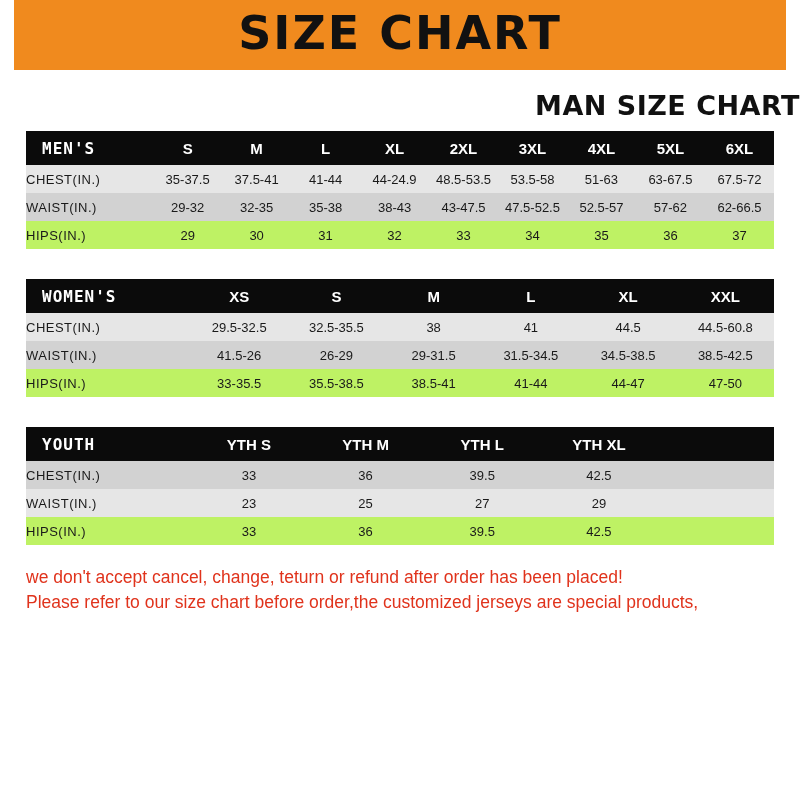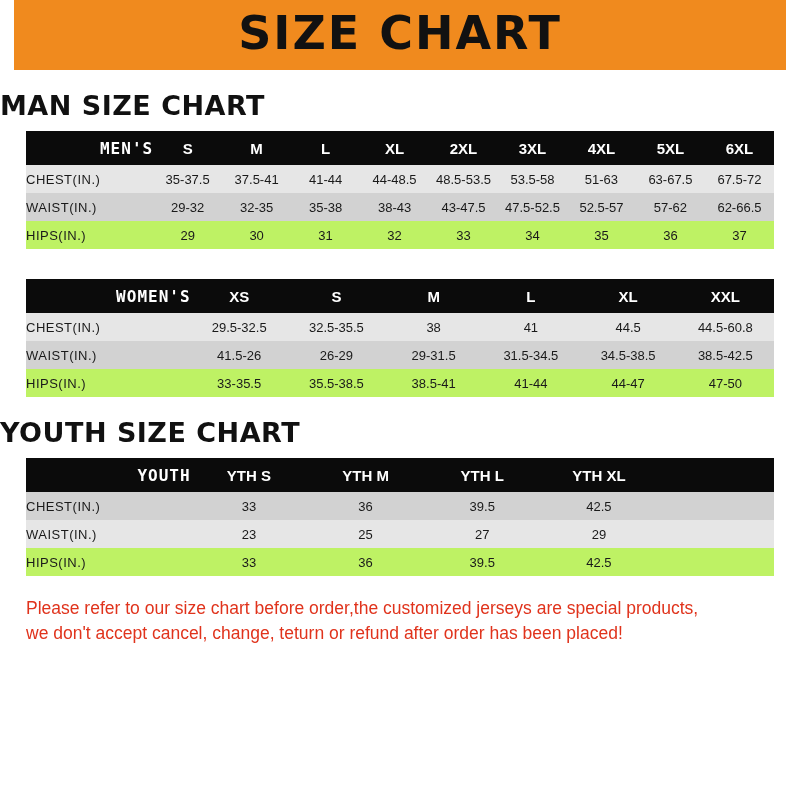--- a/index.html
+++ b/index.html
@@ -38,21 +38,21 @@
     position: absolute;
     top: 0; bottom: 0;
     width: 14px;
     background: #ffffff;
   }
   .band-notch.left { left: 0; }
   .band-notch.right { right: 0; }
 
   
   .section-title {
-    text-align: left;
+    text-align: right;
     font-family: "DejaVu Sans", sans-serif;
     font-weight: bold;
     font-size: 27px;
     color: #111;
     letter-spacing: 0.5px;
   }
 
   
   .chart-wrap { padding: 0 26px; }
   table.size-table {
@@ -70,21 +70,21 @@
     vertical-align: middle;
   }
   table.size-table thead th {
     background: #0b0b0b;
     color: #ffffff;
     font-size: 15px;
     height: 34px;
     font-weight: bold;
   }
   table.size-table thead th.corner {
-    text-align: right;
+    text-align: left;
     padding-left: 16px;
     font-family: "DejaVu Sans Mono", monospace;
     font-size: 16px;
     letter-spacing: 1px;
   }
   table.size-table tbody td.rowhead {
     font-family: "Liberation Sans", sans-serif;
     font-size: 13px;
     color: #1a1a1a;
     text-align: left;
@@ -135,21 +135,21 @@
           <th>5XL</th>
           <th>6XL</th>
         </tr>
       </thead>
       <tbody>
         <tr class="band-a">
           <td class="rowhead">CHEST(IN.)</td>
           <td>35-37.5</td>
           <td>37.5-41</td>
           <td>41-44</td>
-          <td>44-48.5</td>
+          <td>44-24.9</td>
           <td>48.5-53.5</td>
           <td>53.5-58</td>
           <td>51-63</td>
           <td>63-67.5</td>
           <td>67.5-72</td>
         </tr>
         <tr class="band-b">
           <td class="rowhead">WAIST(IN.)</td>
           <td>29-32</td>
           <td>32-35</td>
@@ -220,21 +220,20 @@
           <td>41-44</td>
           <td>44-47</td>
           <td>47-50</td>
         </tr>
       </tbody>
     </table>
   </div>
 
   <div class="sp-a"></div>
 
-  <div class="section-title">YOUTH SIZE CHART</div>
   <div class="sp-b"></div>
   <div class="chart-wrap">
     <table class="size-table">
       <thead>
         <tr>
           <th class="corner" style="width:22%">YOUTH</th>
           <th>YTH S</th>
           <th>YTH M</th>
           <th>YTH L</th>
           <th>YTH XL</th>
@@ -266,17 +265,17 @@
           <td>42.5</td>
           <td></td>
         </tr>
       </tbody>
     </table>
   </div>
 
   <div class="sp-a"></div>
 
   <div class="footer-note">
+    <div>we don't accept cancel, change, teturn or refund after order has been placed!</div>
     <div>Please refer to our size chart before order,the customized jerseys are special products,</div>
-    <div>we don't accept cancel, change, teturn or refund after order has been placed!</div>
   </div>
 
 </div>
 
 </body></html>

